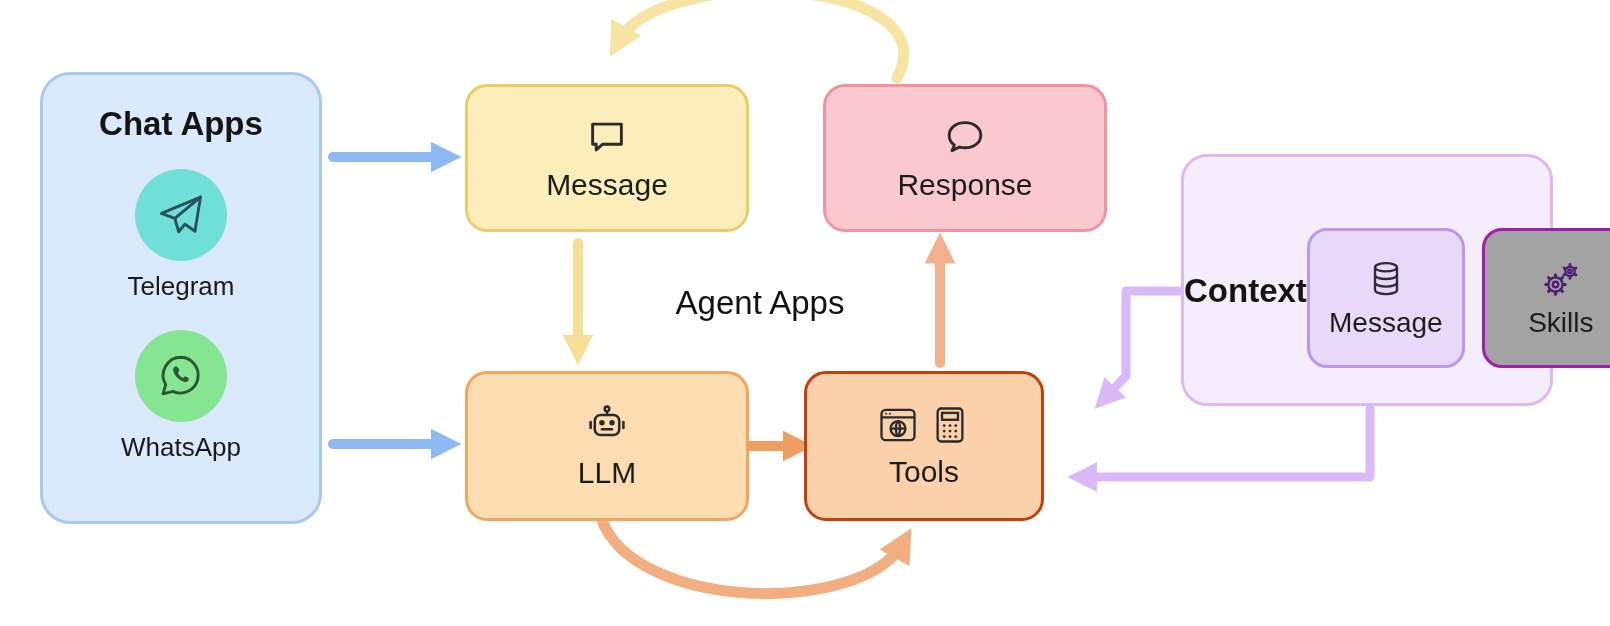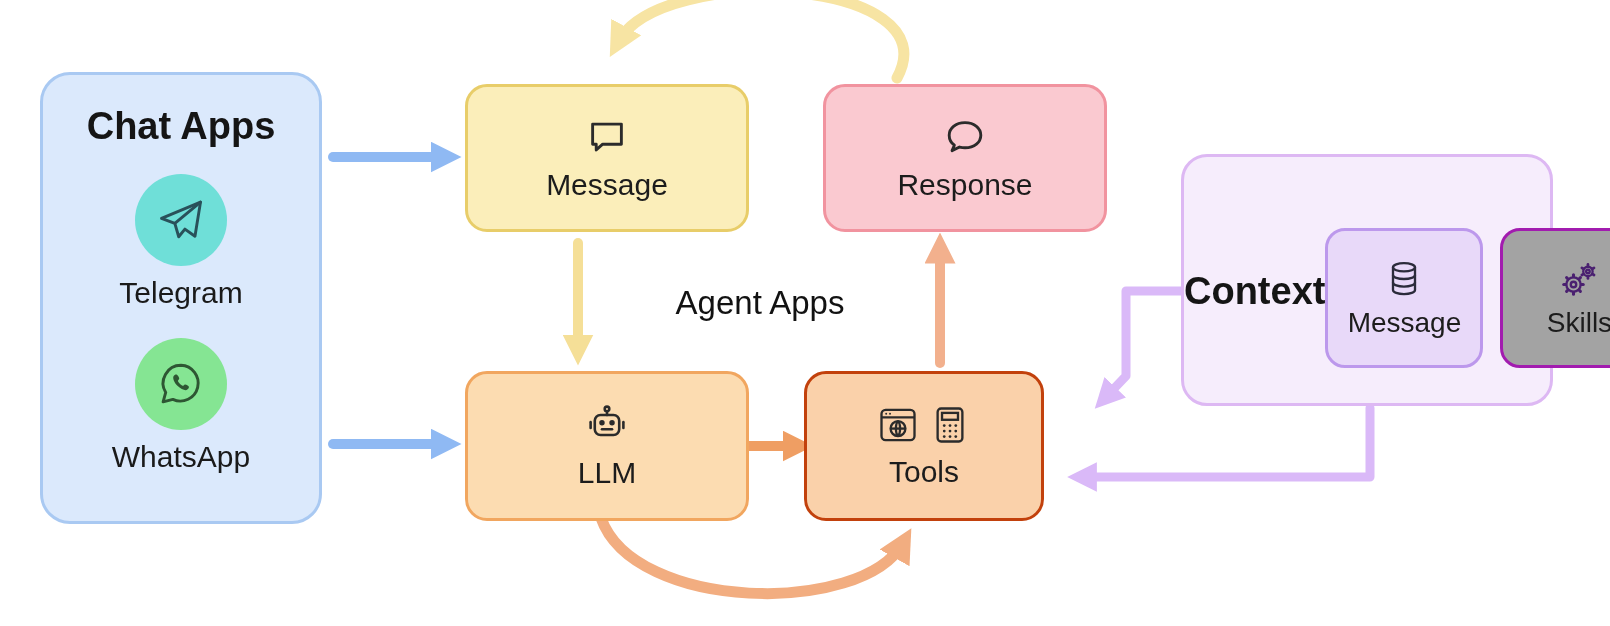--- a/index.html
+++ b/index.html
@@ -10,29 +10,29 @@
   .arrows { position:absolute; left:0; top:0; z-index:1; }
 
   .box, .node { position:absolute; z-index:2; box-sizing:border-box; }
 
   
   .chat-apps {
     left:40px; top:72px; width:282px; height:452px;
     background:#dbe9fc; border:3px solid #a9c9f2; border-radius:30px;
     display:flex; flex-direction:column; align-items:center; padding-top:30px;
   }
-  .group-title { font-size:38px; font-weight:600; color:#151515; }
+  .group-title { font-size:33px; font-weight:600; color:#151515; }
   .circle {
     width:92px; height:92px; border-radius:50%;
     display:flex; align-items:center; justify-content:center;
   }
   .circle.telegram { background:#6fdfd8; margin-top:26px; }
   .circle.whatsapp { background:#85e593; margin-top:28px; }
   .circle svg { width:52px; height:52px; }
-  .app-label { font-size:30px; margin-top:10px; color:#1a1a1a; }
+  .app-label { font-size:26px; margin-top:10px; color:#1a1a1a; }
 
   
   .node {
     width:284px; height:148px; border-radius:22px;
     display:flex; flex-direction:column; align-items:center; justify-content:center; gap:8px;
   }
   .node-icon svg { width:46px; height:46px; display:block; }
   .node-label { font-size:30px; font-weight:500; color:#1c1c1c; }
   .message-node  { left:465px; top:84px;  background:#fbeeba; border:3px solid #e8cd69; }
   .response-node { left:823px; top:84px;  background:#fac9d0; border:3px solid #f1939f; }

